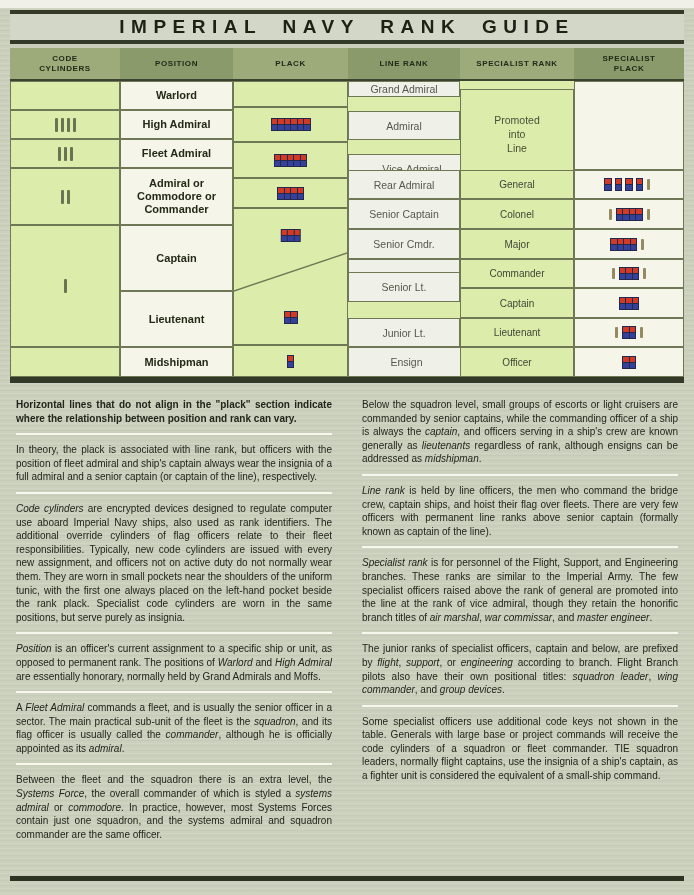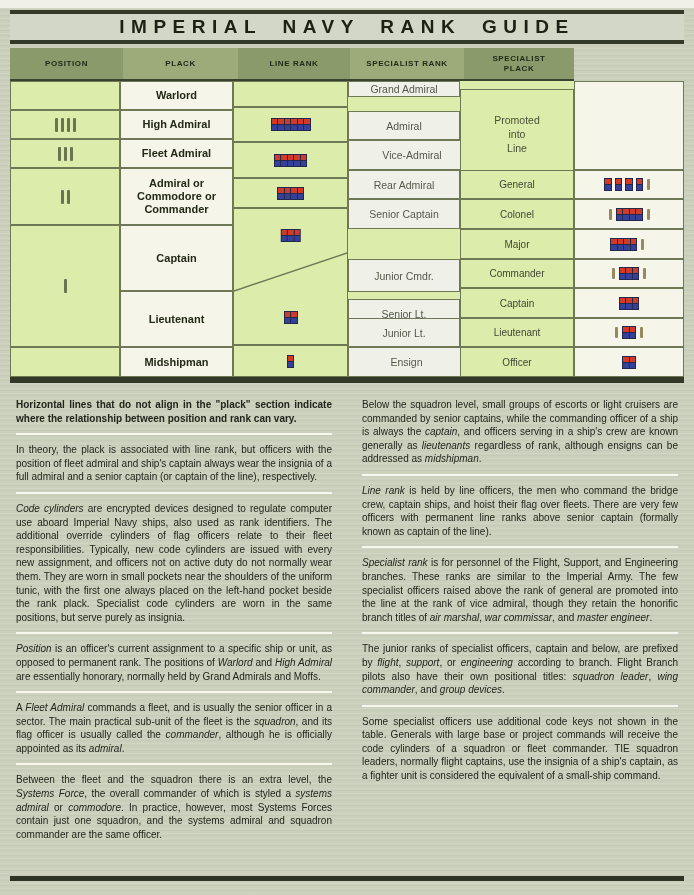--- a/index.html
+++ b/index.html
@@ -73,20 +73,22 @@
   .bottom-bar{position:absolute;left:10px;top:876px;width:674px;height:5px;background:#2e3424;}
 </style>
 </head>
 <body>
 
 <div class="canvas"></div>
 
 <div class="title-bar">IMPERIAL NAVY RANK GUIDE</div>
 
 <div class="header-row">
+  <div class="hcell hc-light" style="width:110px">CODE
+CYLINDERS</div>
   <div class="hcell hc-dark" style="width:113px">POSITION</div>
   <div class="hcell hc-light" style="width:115px">PLACK</div>
   <div class="hcell hc-dark" style="width:112px">LINE RANK</div>
   <div class="hcell hc-light" style="width:114px">SPECIALIST RANK</div>
   <div class="hcell hc-dark" style="width:110px">SPECIALIST
 PLACK</div>
 </div>
 
 <div class="table-body">
 
@@ -249,25 +251,26 @@
           <span class="pcol">
             <span class="sq r"></span>
             <span class="sq b"></span>
           </span>
         </span>
       </span>
     </div>
 
   <div class="cell ivory2 lr-cell" style="left:338px;top:0;width:112px;height:16px">Grand Admiral</div>
   <div class="cell ivory2 lr-cell" style="left:338px;top:30px;width:112px;height:29px">Admiral</div>
-  <div class="cell ivory2 lr-cell" style="left:338px;top:59px;width:128px;height:30px">Vice-Admiral</div>
+  <div class="cell ivory2 lr-cell" style="left:338px;top:73px;width:128px;height:30px">Vice-Admiral</div>
   <div class="cell ivory2 lr-cell" style="left:338px;top:89px;width:112px;height:29px">Rear Admiral</div>
   <div class="cell ivory2 lr-cell" style="left:338px;top:118px;width:112px;height:30px">Senior Captain</div>
+  <div class="cell ivory2 lr-cell" style="left:338px;top:148px;width:112px;height:30px">Senior Cmdr.</div>
   <div class="cell ivory2 lr-cell" style="left:338px;top:178px;width:112px;height:33px">Junior Cmdr.</div>
-  <div class="cell ivory2 lr-cell" style="left:338px;top:218px;width:112px;height:30px">Senior Lt.</div>
+  <div class="cell ivory2 lr-cell" style="left:338px;top:191px;width:112px;height:30px">Senior Lt.</div>
   <div class="cell ivory2 lr-cell" style="left:338px;top:237px;width:112px;height:29px">Junior Lt.</div>
   <div class="cell ivory2 lr-cell" style="left:338px;top:266px;width:117px;height:30px">Ensign</div>
 
   <div class="cell green promoted" style="left:450px;top:8px;width:114px;height:89px">Promoted
 into
 Line</div>
   <div class="cell green sr-cell" style="left:450px;top:89px;width:114px;height:29px">General</div>
   <div class="cell green sr-cell" style="left:450px;top:118px;width:114px;height:30px">Colonel</div>
   <div class="cell green sr-cell" style="left:450px;top:148px;width:114px;height:30px">Major</div>
   <div class="cell green sr-cell" style="left:450px;top:178px;width:114px;height:29px">Commander</div>

